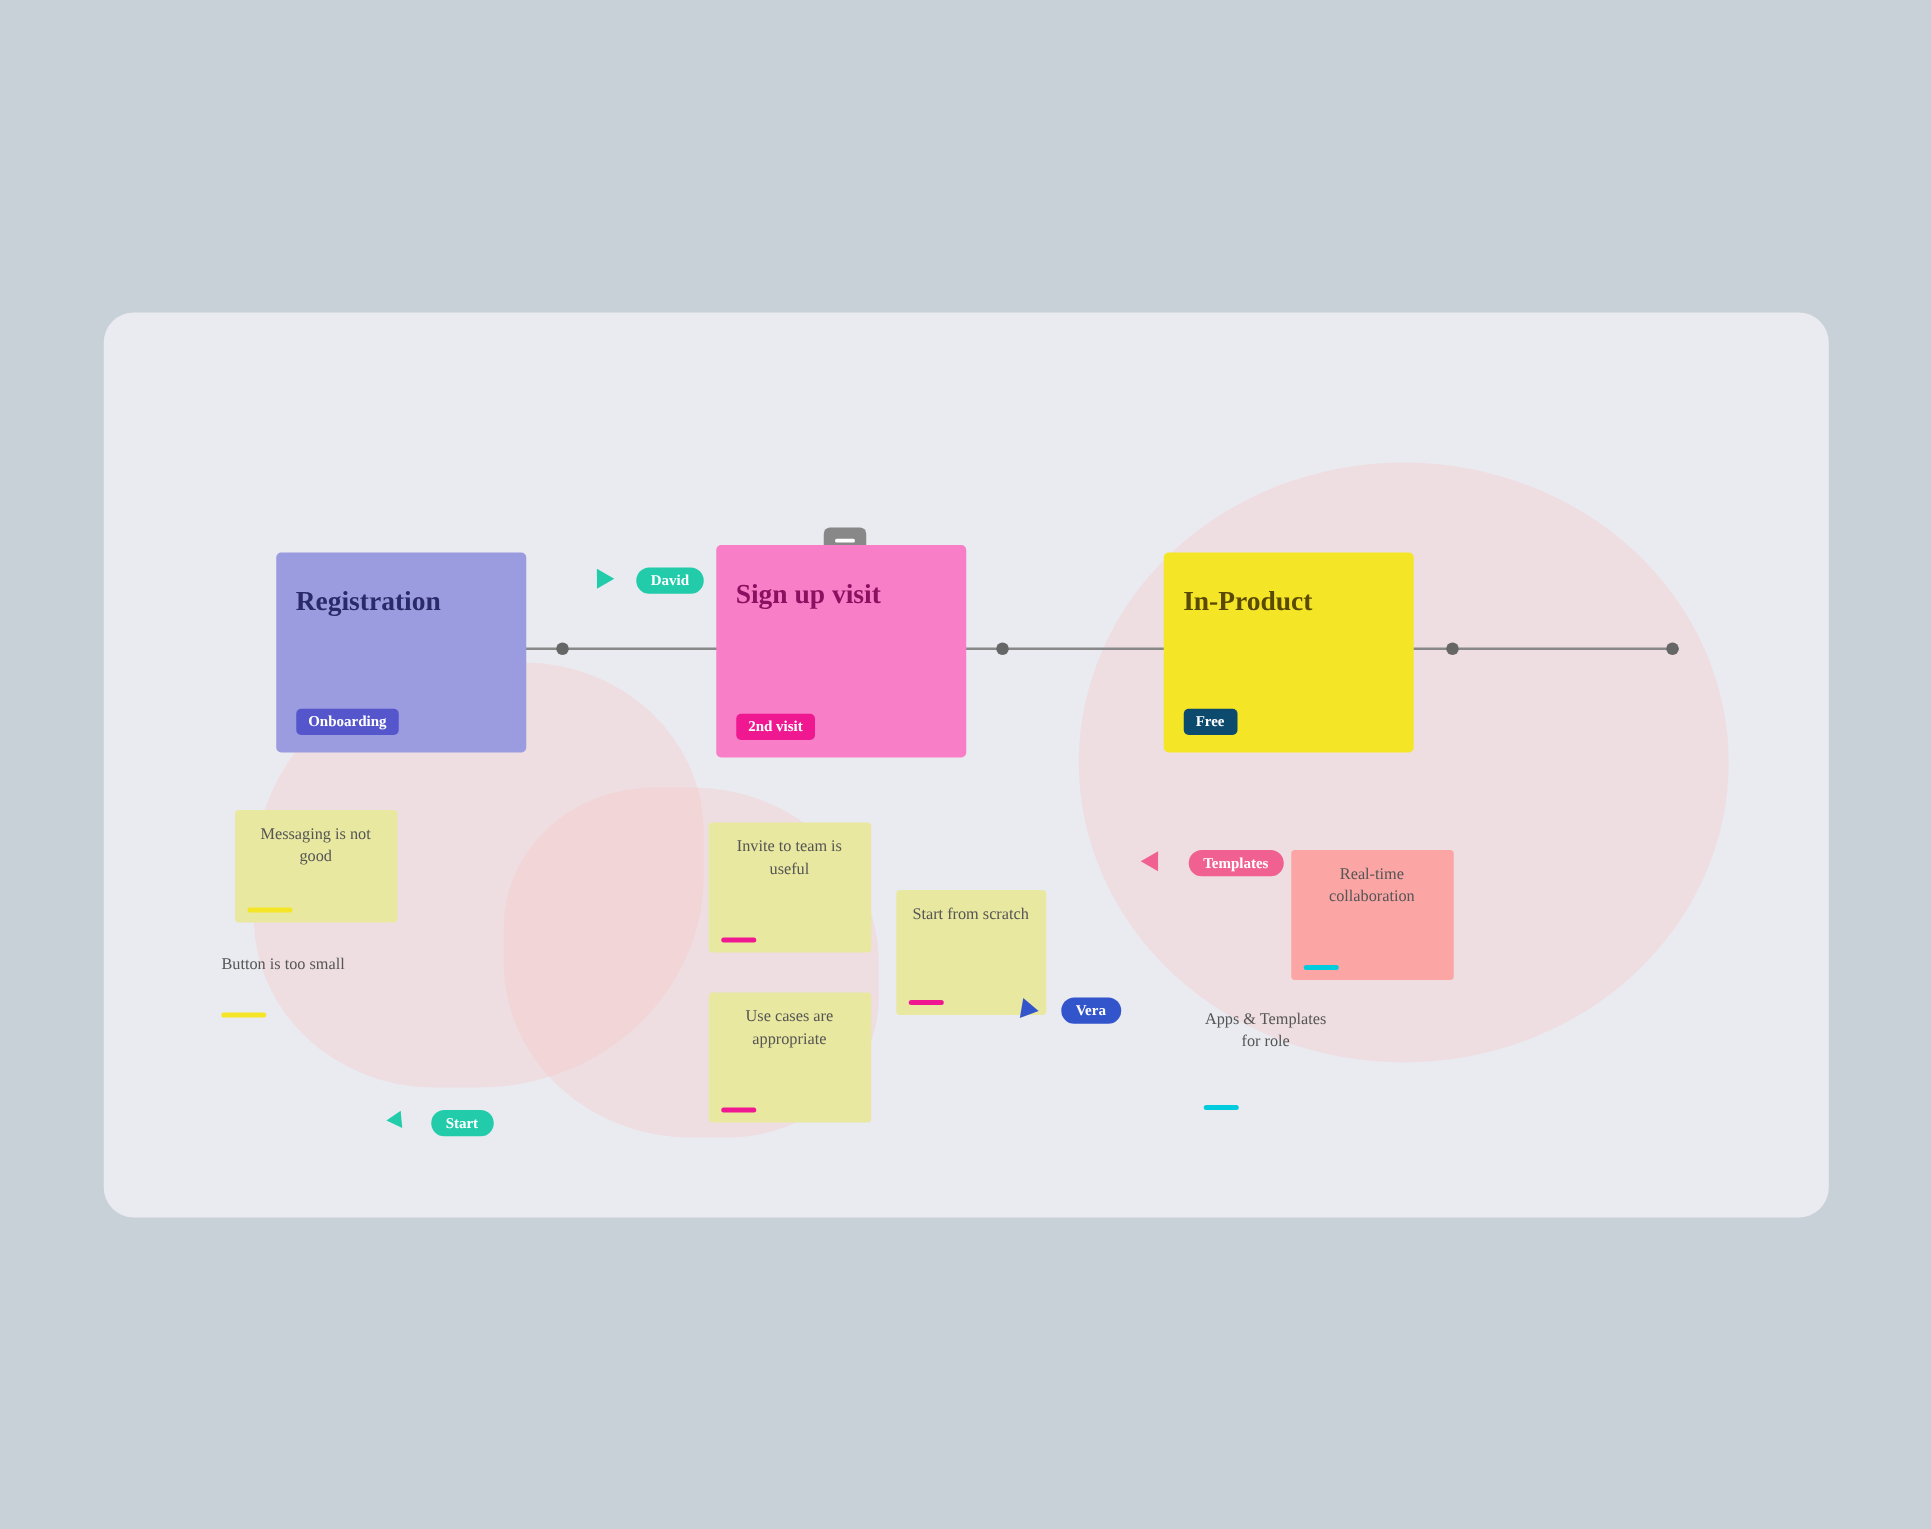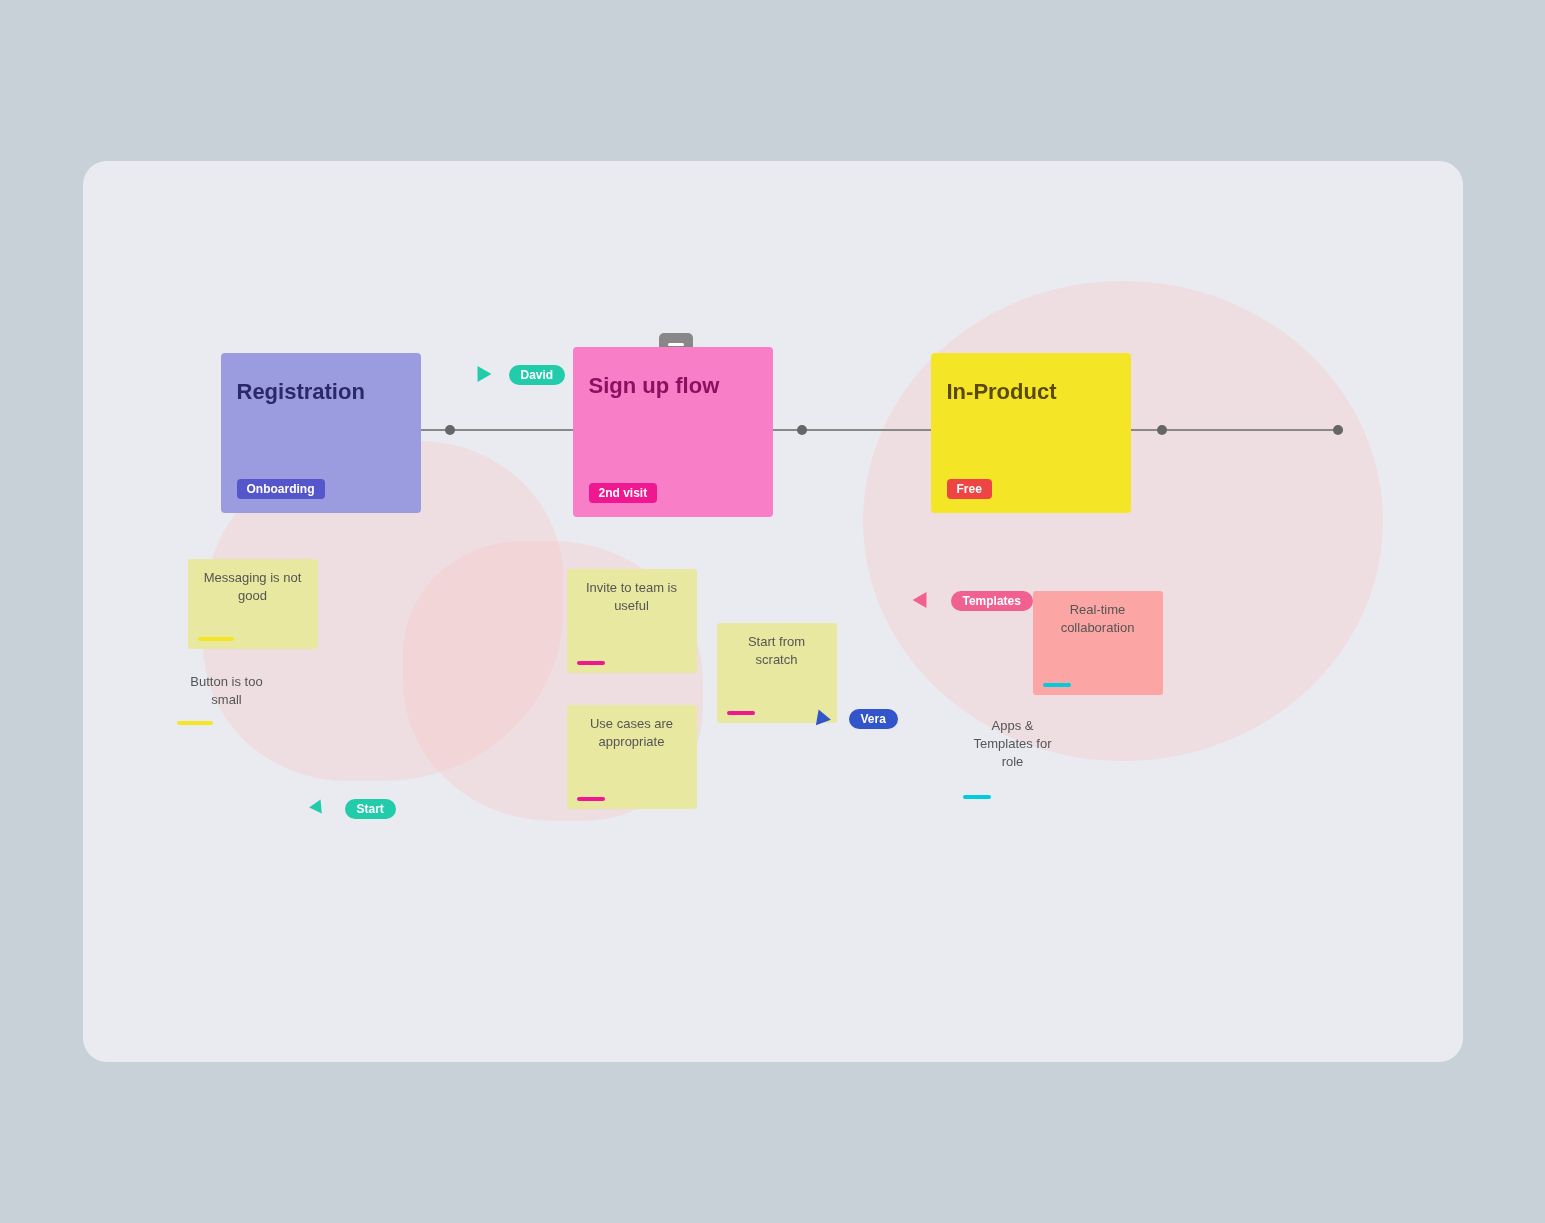--- a/index.html
+++ b/index.html
@@ -6,25 +6,26 @@
     body {
       background: #c8d0d8;
       display: flex;
       align-items: center;
       justify-content: center;
       min-height: 100vh;
       font-family: 'Segoe UI', Arial, sans-serif;
     }
     .canvas {
       width: 1380px;
-      height: 901px;
+      height: 724px;
       background: #eaebf0;
       border-radius: 24px;
       position: relative;
       overflow: hidden;
+      font-family: Liberation Serif, serif;
     }
     
     .blob {
       position: absolute;
       border-radius: 50%;
       opacity: 0.35;
       pointer-events: none;
     }
     .blob-1 {
       width: 520px; height: 480px;
@@ -106,21 +107,21 @@
     .card-signup .stage-title { color: #8a1060; }
     .tag-2ndvisit { background: #f01890; }
 
     
     .card-inproduct {
       background: #f5e527;
       width: 200px; height: 160px;
       top: 192px; left: 848px;
     }
     .card-inproduct .stage-title { color: #5a4a00; }
-    .tag-free { background: #ef4444; }
+    .tag-free { background: #0c4a6e; }
 
     
     .comment-icon {
       position: absolute;
       top: 172px; left: 576px;
       width: 34px; height: 28px;
       background: #888;
       border-radius: 5px;
       display: flex; align-items: center; justify-content: center;
     }
@@ -225,21 +226,21 @@
       <div class="comment-line" style="width: 12px"></div>
     </div>
   </div>
 
   <div class="stage-card card-registration">
     <span class="stage-title">Registration</span>
     <span class="stage-tag tag-onboarding">Onboarding</span>
   </div>
 
   <div class="stage-card card-signup">
-    <span class="stage-title">Sign up flow</span>
+    <span class="stage-title">Sign up visit</span>
     <span class="stage-tag tag-2ndvisit">2nd visit</span>
   </div>
 
   <div class="stage-card card-inproduct">
     <span class="stage-title">In-Product</span>
     <span class="stage-tag tag-free">Free</span>
   </div>
 
   <div class="sticky" style="left:84px; top:502px; width:120px; height:70px; background:transparent;">
     <span>Button is too small</span>

